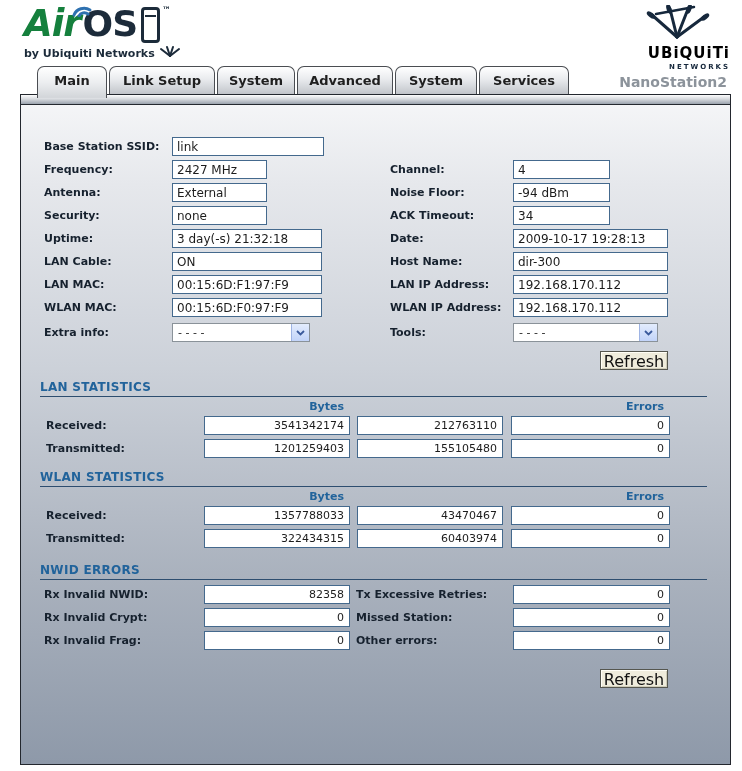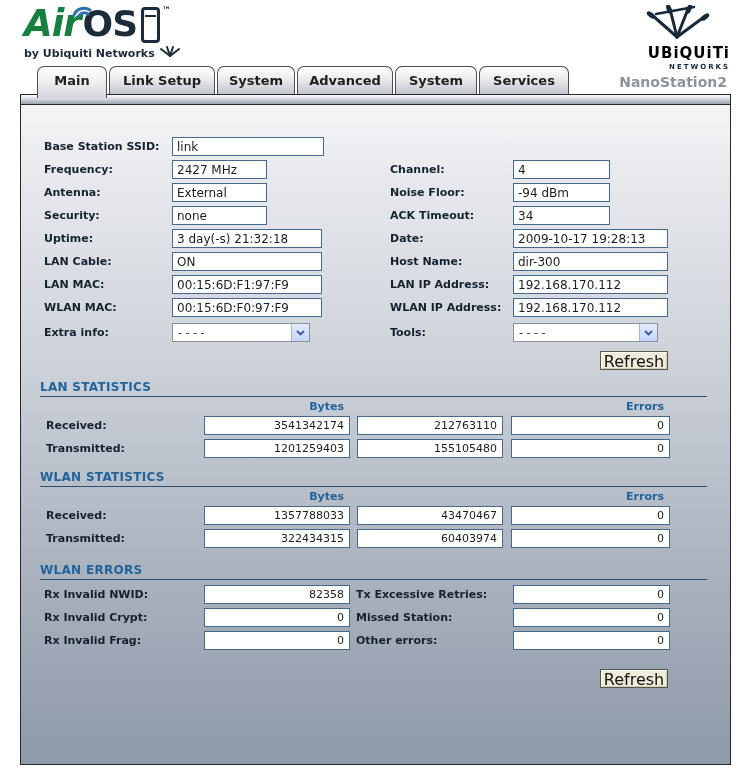--- a/index.html
+++ b/index.html
@@ -253,21 +253,21 @@
         <input class="si b2" readonly="" value="43470467" style="">
         <input class="si b3" readonly="" value="0" style="">
       </div>
       <div class="srow">
         <span class="lbl sl">Transmitted:</span>
         <input class="si b1" readonly="" value="322434315" style="">
         <input class="si b2" readonly="" value="60403974" style="">
         <input class="si b3" readonly="" value="0" style="">
       </div>
 
-      <div class="section-title s3">WLAN ERRORS</div>
+      <div class="section-title s3">NWID ERRORS</div>
       <div class="erow" style="margin-top:4px;">
         <span class="lbl el1">Rx Invalid NWID:</span>
         <input class="si eb1" readonly="" value="82358" style="">
         <span class="lbl el2">Tx Excessive Retries:</span>
         <input class="si eb2" readonly="" value="0" style="">
       </div>
       <div class="erow">
         <span class="lbl el1">Rx Invalid Crypt:</span>
         <input class="si eb1" readonly="" value="0" style="">
         <span class="lbl el2">Missed Station:</span>

